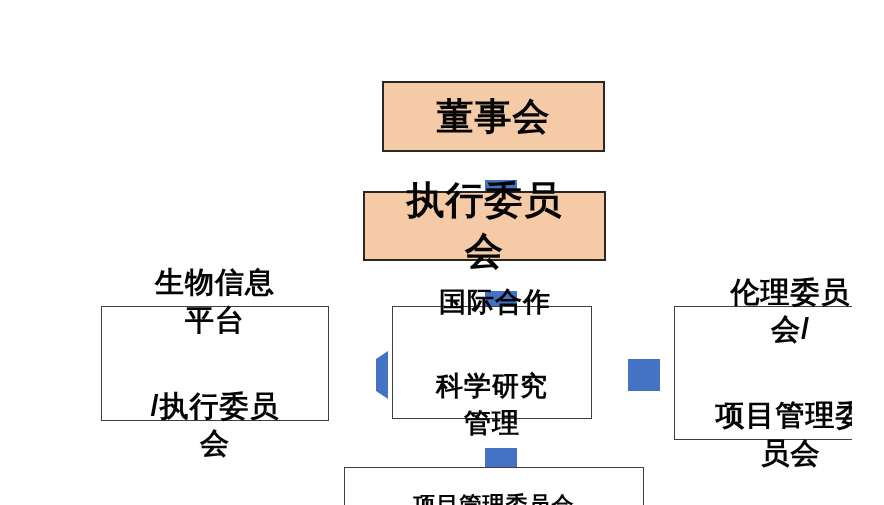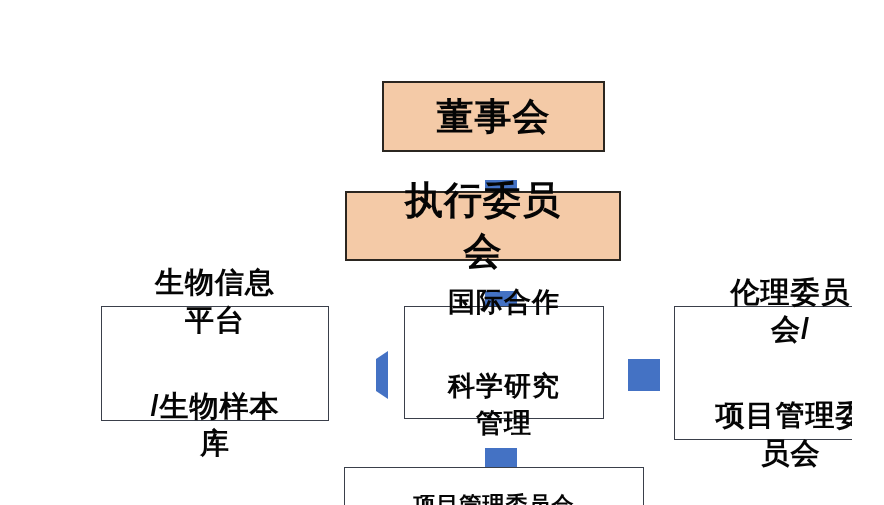--- a/index.html
+++ b/index.html
@@ -36,22 +36,22 @@
   }
   .node.peach {
     background: var(--node-fill-highlight);
     border: 2px solid var(--node-border-dark);
   }
   .node.plain {
     background: var(--node-fill-plain);
     border: 1.5px solid var(--node-border-thin);
   }
   .node-board     { left: 318px; top: 17px;  width: 223px; height: 71px; font-size: 37px; }
-  .node-executive { left: 281px; top: 127px; width: 276px; height: 70px; font-size: 38px; }
-  .node-center    { left: 340px; top: 242px; width: 200px; height: 113px; font-size: 27px; line-height: 1.35; }
+  .node-executive { left: 299px; top: 127px; width: 243px; height: 70px; font-size: 38px; }
+  .node-center    { left: 328px; top: 242px; width: 200px; height: 113px; font-size: 27px; line-height: 1.35; align-items: flex-end; }
   .node-bioinfo   { left: 37px;  top: 242px; width: 228px; height: 115px; font-size: 29px; line-height: 1.3; }
   .node-ethics    { left: 610px; top: 242px; width: 233px; height: 134px; font-size: 29px; line-height: 1.3; }
   .node-project   { left: 280px; top: 403px; width: 300px; height: 75px; font-size: 22px; }
 
   .arrow-v {
     position: absolute;
     display: flex;
     flex-direction: column;
     align-items: center;
   }
@@ -104,21 +104,21 @@
     <span>执行委员会</span>
   </div>
 
   <div class="arrow-v arrow-exec-center">
     <div class="shaft"></div>
     <div class="head"></div>
   </div>
 
   <div class="node plain node-bioinfo">
     <span>生物信息平台</span>
-    <span>/生物样本库</span>
+    <span>/执行委员会</span>
   </div>
 
   <div class="arrow-h arrow-center-left">
     <div class="head-left"></div>
     <div class="shaft"></div>
   </div>
 
   <div class="node plain node-center">
     <span>国际合作</span>
     <span>科学研究管理</span>

